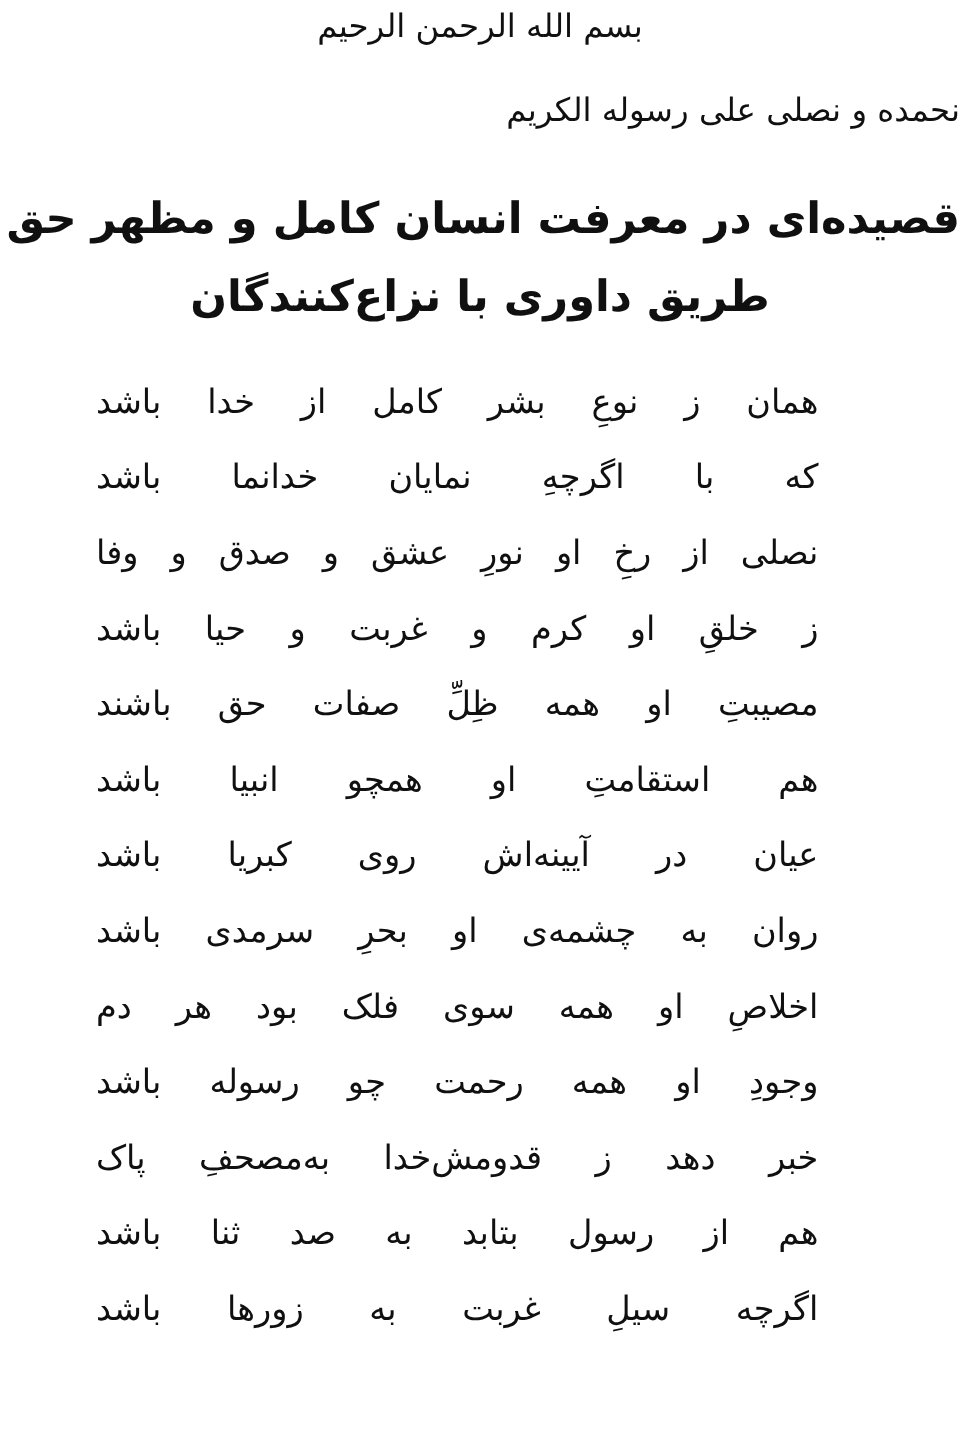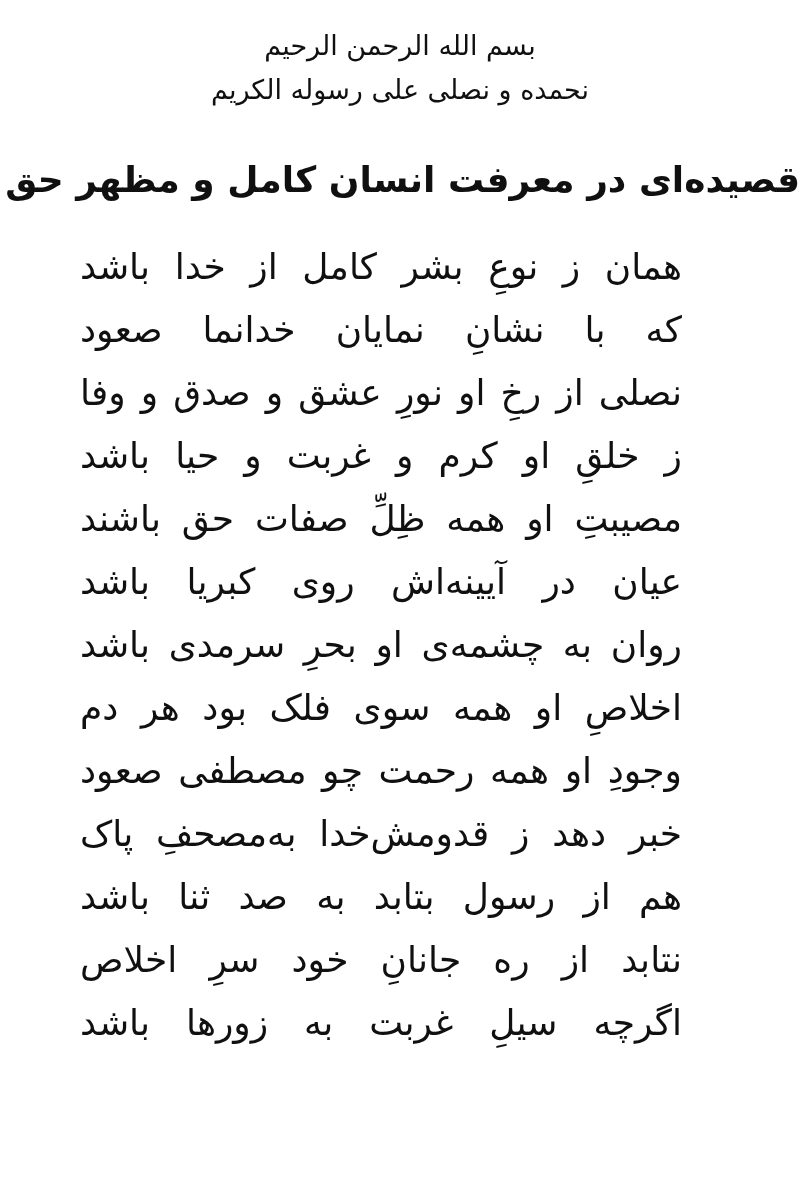--- a/index.html
+++ b/index.html
@@ -14,75 +14,77 @@
     font-family: "DejaVu Sans", sans-serif;
     color: #101010;
   }
   .page {
     width: 800px;
     height: 1200px;
     direction: rtl;
     background: #ffffff;
   }
   .basmala {
-    margin-top: 24px;
+    margin-top: 1px;
     font-size: 27px;
     line-height: 44px;
     text-align: center;
   }
   .hamdala {
+    margin-top: 26px;
     font-size: 27px;
     line-height: 44px;
-    text-align: center;
+    text-align: right;
   }
   .title {
     margin-top: 35px;
     font-weight: bold;
   }
   .title-line {
     font-size: 36px;
     line-height: 65px;
     text-align: center;
     white-space: nowrap;
   }
   .poem {
     margin-top: 23px;
     margin-right: 118px;
     margin-left: 80px;
   }
   .poem-line {
-    font-size: 36px;
+    font-size: 28px;
     height: 63px;
     line-height: 63px;
     text-align: justify;
     text-align-last: justify;
   }
 </style>
 </head>
 <body>
 
 <div class="page">
 
   <div class="basmala">بسم الله الرحمن الرحیم</div>
 
   <div class="hamdala">نحمده و نصلی علی رسوله الکریم</div>
 
   <div class="title">
     <div class="title-line">قصیده‌ای در معرفت انسان کامل و مظهر حق تعالی و</div>
+    <div class="title-line">طریق داوری با نزاع‌کنندگان</div>
   </div>
 
   <div class="poem">
     <div class="poem-line">همان ز نوعِ بشر کامل از خدا باشد</div>
-    <div class="poem-line">که با نشانِ نمایان خدانما صعود</div>
+    <div class="poem-line">که با اگرچهِ نمایان خدانما باشد</div>
     <div class="poem-line">نصلی از رخِ او نورِ عشق و صدق و وفا</div>
     <div class="poem-line">ز خلقِ او کرم و غربت و حیا باشد</div>
     <div class="poem-line">مصیبتِ او همه ظِلِّ صفات حق باشند</div>
+    <div class="poem-line">هم استقامتِ او همچو انبیا باشد</div>
     <div class="poem-line">عیان در آیینه‌اش روی کبریا باشد</div>
     <div class="poem-line">روان به چشمه‌ی او بحرِ سرمدی باشد</div>
     <div class="poem-line">اخلاصِ او همه سوی فلک بود هر دم</div>
-    <div class="poem-line">وجودِ او همه رحمت چو مصطفی صعود</div>
+    <div class="poem-line">وجودِ او همه رحمت چو رسوله باشد</div>
     <div class="poem-line">خبر دهد ز قدومش‌خدا به‌مصحفِ پاک</div>
     <div class="poem-line">هم از رسول بتابد به صد ثنا باشد</div>
-    <div class="poem-line">نتابد از ره جانانِ خود سرِ اخلاص</div>
     <div class="poem-line">اگرچه سیلِ غربت به زورها باشد</div>
   </div>
 
 </div>
 
 </body></html>

